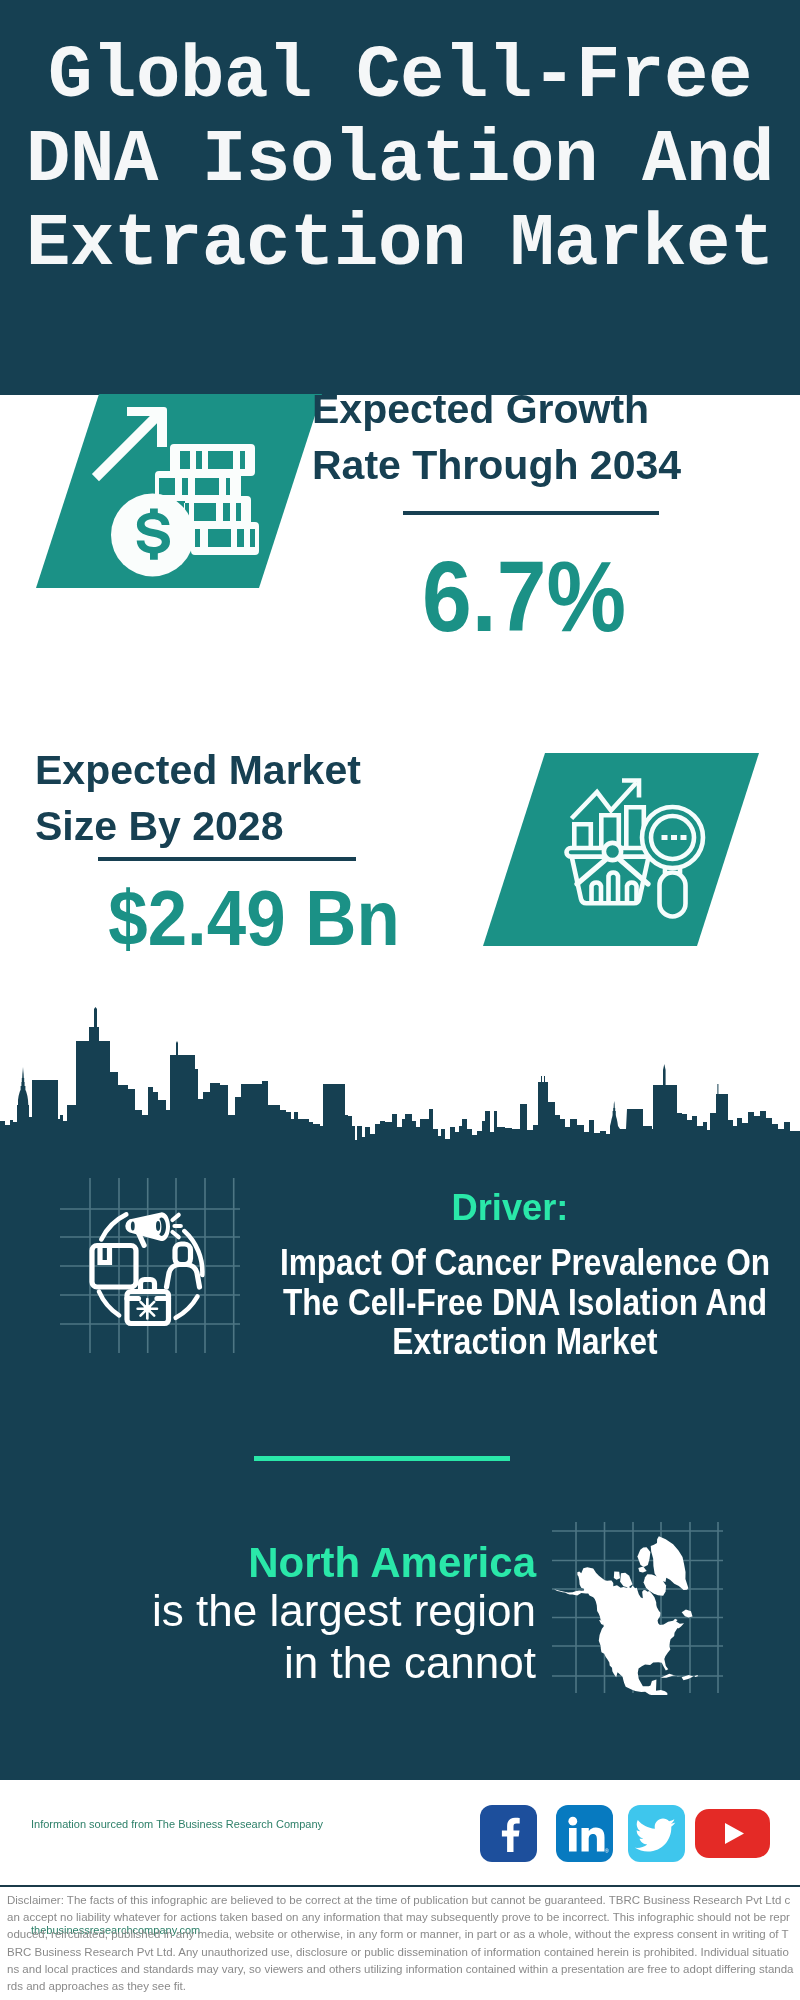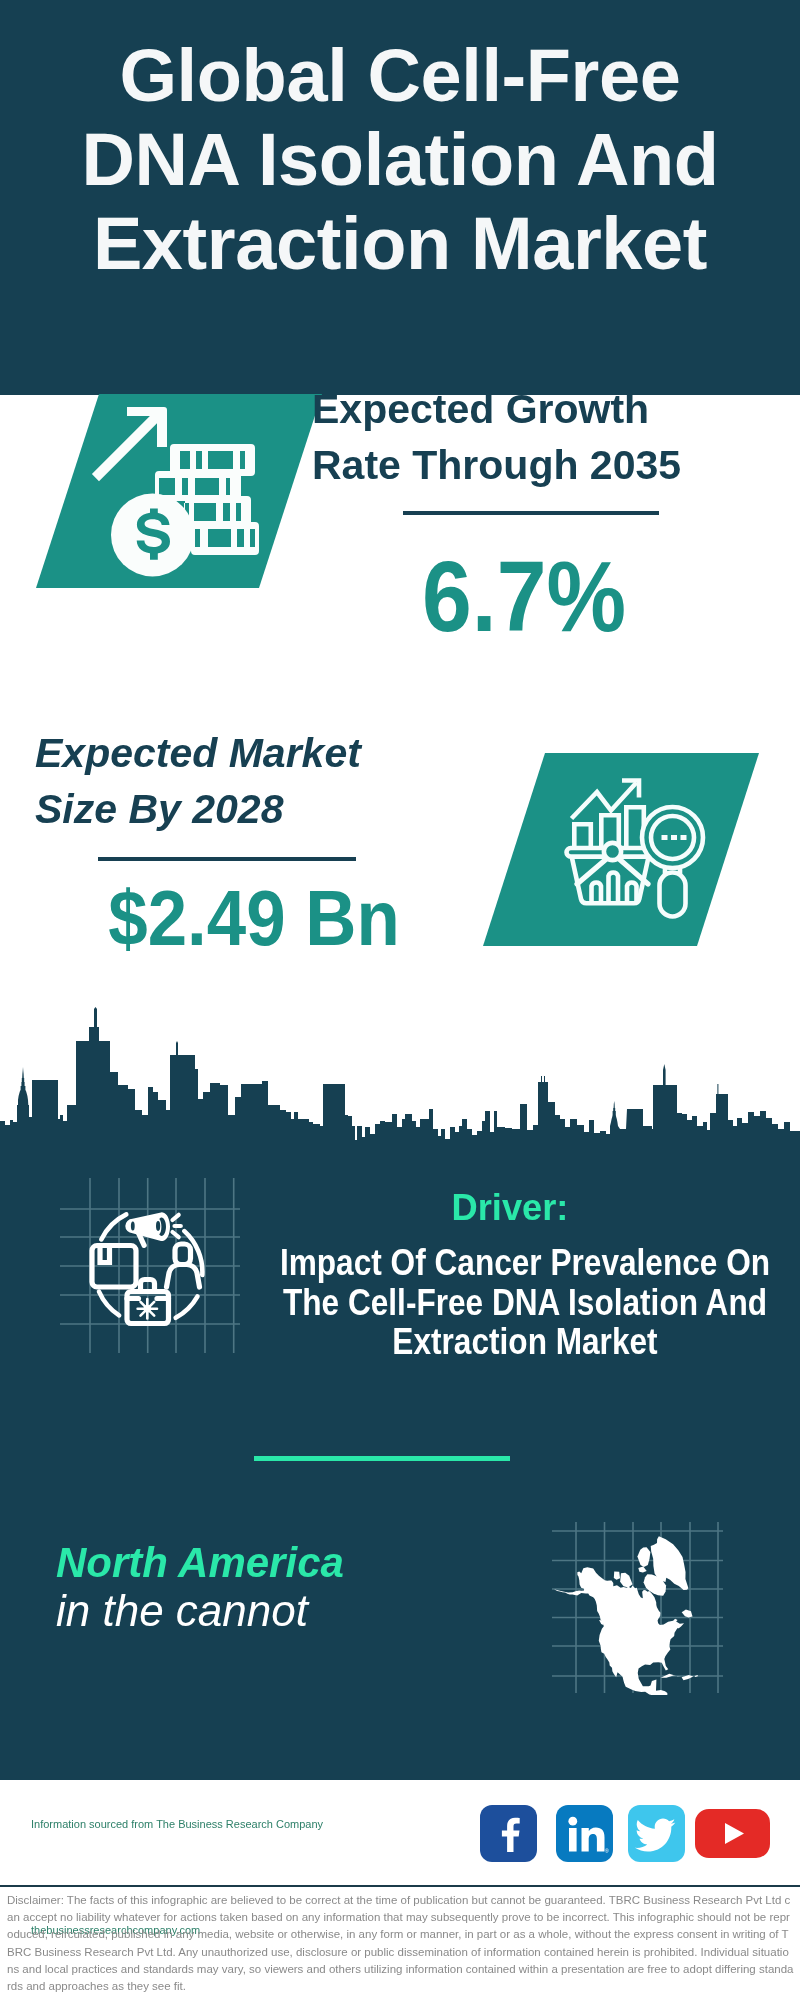--- a/index.html
+++ b/index.html
@@ -1,21 +1,21 @@
 <!DOCTYPE html>
 <html><head>
 <meta charset="utf-8">
 <style>
   html,body{margin:0;padding:0;}
   body{width:800px;height:2000px;background:#ffffff;font-family:"Liberation Sans",sans-serif;}
   .page{position:relative;width:800px;height:2000px;overflow:hidden;background:#fff;}
   .abs{position:absolute;}
 
   
-  .header{left:0;top:0;width:800px;height:395px;background:#164052;}
+  .header{left:0;top:0;width:800px;height:395px;background:#164052;font-family:Liberation Mono, monospace;}
   .title{left:0;top:34px;width:800px;text-align:center;color:#f5f7f8;font-weight:bold;
          font-size:74px;line-height:84px;letter-spacing:-0.4px;}
 
   
   .para{position:absolute;background:#1b9186;}
   .stat-label{color:#174052;font-weight:bold;font-size:41px;line-height:56px;}
   .divider{position:absolute;height:4px;background:#174052;}
   .stat-value{position:absolute;text-align:center;color:#1b9186;font-weight:bold;}
   .sv1{font-size:100px;line-height:110px;transform:scaleX(0.895);}
   .sv2{font-size:77px;line-height:86px;transform:scaleX(0.92);}
@@ -69,26 +69,26 @@
       <circle cx="62.5" cy="135" r="41.5"></circle>
     </g>
     <g fill="#1b9186">
       <path d="M60 108.6 h7.8 v8.5 h-7.8z M60 150.5 h7.8 v9.2 h-7.8z"></path>
       <path d="M63.8 112.5 c-10.5 0 -16.9 5.1 -16.9 12.1 c0 6.8 5.1 10.1 15 11.9 c7.7 1.4 9.9 2.8 9.9 5.5 c0 3.1 -3.5 5 -8.4 5 c-5.7 0 -8.8 -2.3 -9 -6.4 h-7.7 c0.3 8.1 6.7 13 16.8 13 c10.3 0 16.5 -4.8 16.5 -12.2 c0 -7.2 -5 -10.3 -15.6 -12.1 c-7.8 -1.4 -9.8 -2.8 -9.8 -5.5 c0 -2.8 3.1 -4.6 8.2 -4.6 c5.3 0 8.4 2.1 8.9 5.8 h7.8 c-0.5 -7.6 -6.4 -12.5 -15.7 -12.5 z"></path>
     </g>
   </svg>
 
   <div class="abs stat-label" style="left:312px;top:381px;width:450px;">
     <div>Expected Growth</div>
-    <div>Rate Through 2035</div>
+    <div>Rate Through 2034</div>
   </div>
   <div class="divider" style="left:403px;top:511px;width:256px;"></div>
   <div class="stat-value sv1" style="left:299px;top:541px;width:450px;">6.7%</div>
 
-  <div class="abs stat-label" style="left:35px;top:725px;width:440px;font-style:italic;">
+  <div class="abs stat-label" style="left:35px;top:742px;width:440px;">
     <div>Expected Market</div>
     <div>Size By 2028</div>
   </div>
   <div class="divider" style="left:98px;top:857px;width:258px;"></div>
   <div class="stat-value sv2" style="left:34px;top:875px;width:440px;">$2.49 Bn</div>
 
   <div class="abs darkband"></div>
   <svg class="abs" style="left:0;top:1000px;width:800px;height:150px;" viewBox="0 1000 800 150">
     <path d="M0 1150 L0 1121 L5 1121 L5 1125 L10 1125 L10 1120 L13 1120 L13 1122 L17 1122 L17 1105 L18 1105 L18 1100 L18.6 1096 L19.4 1093 L20 1091 L20.6 1090 L20.6 1086 L21.4 1086 L21.4 1082 L21.8 1082 L21.8 1078 L22.2 1078 L22.4 1074 L22.7 1071 L23 1067 L23.3 1071 L23.6 1074 L23.8 1078 L24.2 1078 L24.2 1082 L24.6 1082 L24.6 1086 L25.4 1086 L25.4 1090 L26 1091 L26.6 1093 L27.4 1096 L28 1100 L28.3 1105 L29 1105 L29 1117 L32 1117 L32 1080 L58 1080 L58 1119 L60 1119 L60 1115 L63 1115 L63 1121 L67 1121 L67 1105 L76 1105 L76 1041 L89 1041 L89 1027 L94 1027 L94 1009 L95.5 1007 L97 1009 L97 1027 L99 1027 L99 1041 L110 1041 L110 1072 L118 1072 L118 1085 L128 1085 L128 1089 L135 1089 L135 1110 L142 1110 L142 1115 L148 1115 L148 1087 L153 1087 L153 1092 L158 1092 L158 1100 L166 1100 L166 1110 L170 1110 L170 1055 L176 1055 L176 1043 L177 1041 L178 1043 L178 1055 L195 1055 L195 1069 L198 1069 L198 1099 L203 1099 L203 1092 L210 1092 L210 1083 L220 1083 L220 1085 L228 1085 L228 1115 L235 1115 L235 1097 L241 1097 L241 1084 L262 1084 L262 1081 L268 1081 L268 1105 L280 1105 L280 1110 L286 1110 L286 1112 L291 1112 L291 1119 L294 1119 L294 1112 L298 1112 L298 1119 L309 1119 L309 1122 L313 1122 L313 1124 L320 1124 L320 1126 L323 1126 L323 1084 L345 1084 L345 1115 L348 1115 L348 1116 L352 1116 L352 1126 L355 1126 L355 1140 L357 1140 L357 1126 L362 1126 L362 1137 L365 1137 L365 1127 L370 1127 L370 1134 L375 1134 L375 1124 L380 1124 L380 1121 L385 1121 L385 1122 L392 1122 L392 1114 L397 1114 L397 1127 L402 1127 L402 1119 L405 1119 L405 1114 L412 1114 L412 1121 L416 1121 L416 1127 L420 1127 L420 1119 L429 1119 L429 1109 L433 1109 L433 1129 L438 1129 L438 1136 L441 1136 L441 1129 L445 1129 L445 1139 L450 1139 L450 1127 L455 1127 L455 1132 L459 1132 L459 1126 L462 1126 L462 1119 L467 1119 L467 1129 L472 1129 L472 1135 L477 1135 L477 1131 L482 1131 L482 1121 L485 1121 L485 1111 L490 1111 L490 1132 L494 1132 L494 1111 L497 1111 L497 1127 L505 1127 L505 1128 L512 1128 L512 1129 L520 1129 L520 1104 L527 1104 L527 1130 L533 1130 L533 1125 L538 1125 L538 1082 L541 1082 L541 1076 L542 1076 L542 1082 L544 1082 L544 1076 L545 1076 L545 1082 L548 1082 L548 1102 L555 1102 L555 1115 L560 1115 L560 1119 L565 1119 L565 1127 L570 1127 L570 1119 L577 1119 L577 1125 L584 1125 L584 1132 L589 1132 L589 1120 L594 1120 L594 1133 L600 1133 L600 1131 L606 1131 L606 1134 L610 1134 L610 1126 L611 1122 L611.6 1119 L612.2 1117 L612.6 1115 L612.6 1111 L613.2 1111 L613.2 1108 L613.6 1108 L613.8 1104 L614.2 1101 L614.6 1104 L614.8 1108 L615.2 1108 L615.2 1111 L615.8 1111 L615.8 1115 L616.2 1117 L616.8 1119 L617.4 1122 L618 1126 L620 1129 L626 1129 L627 1109 L643 1109 L643 1126 L652 1126 L652 1129 L653 1129 L653 1085 L663 1085 L663 1070 L664.3 1064 L665.6 1070 L665.6 1085 L677 1085 L677 1113 L682 1113 L682 1114 L687 1114 L687 1120 L692 1120 L692 1116 L697 1116 L697 1126 L703 1126 L703 1122 L707 1122 L707 1130 L710 1130 L710 1113 L716 1113 L716 1094 L717.4 1094 L717.4 1084 L718.4 1084 L718.4 1094 L728 1094 L728 1120 L733 1120 L733 1126 L737 1126 L737 1118 L742 1118 L742 1123 L748 1123 L748 1112 L754 1112 L754 1116 L760 1116 L760 1111 L766 1111 L766 1118 L772 1118 L772 1124 L778 1124 L778 1129 L784 1129 L784 1122 L790 1122 L790 1131 L800 1131 L800 1150 Z" fill="#164052"></path>
   </svg>
@@ -159,22 +159,23 @@
         <path d="M51.9 38.9 L56.2 39.0 L56.9 44.6 L53.9 46.0 L51.6 44.3 Z"></path>
         <path d="M72.7 35.7 L76.9 34.4 L79.9 38.4 L76.6 39.7 L73.6 39.0 Z"></path>
         <path d="M110.1 73.9 L113.7 71.6 L118.1 73.0 L119.4 77.6 L116.0 78.5 L112.9 77.3 Z"></path>
         <path d="M92.0 130.4 L99.4 126.9 L106.4 129.1 L109.8 129.4 L103.0 128.5 L96.9 130.4 Z"></path>
         <path d="M110.0 129.9 L116.2 128.1 L120.1 129.3 L115.6 131.4 L111.6 132.5 Z"></path>
         <path d="M121.2 128.9 L123.8 128.1 L124.0 129.0 L121.7 129.8 Z"></path>
         <path d="M38.9 80.5 L42.1 81.1 L42.9 85.2 L40.7 84.0 Z"></path>
       </g>
   </svg>
 
-  <div class="abs" style="left:56px;top:1540px;width:480px;text-align:left;font-style:italic;">
+  <div class="abs" style="left:56px;top:1540px;width:480px;text-align:right;">
     <div class="region-name">North America</div>
+    <div class="region-text">is the largest region</div>
     <div class="region-text">in the cannot</div>
   </div>
 
   <div class="abs para" style="left:483px;top:753px;width:276px;height:193px;clip-path:polygon(62px 0,276px 0,214px 193px,0 193px);">
   </div>
   <svg class="abs" style="left:560px;top:770px;width:150px;height:150px;" viewBox="0 0 150 150" fill="none" stroke="#f5fdfc" stroke-width="4.6" stroke-linecap="butt" stroke-linejoin="miter">
 
     <path d="M11.5 48.5 L37 22 L51 40.5 L76.5 12.5"></path>
 
     <path d="M62 10.5 h17 v17"></path>

